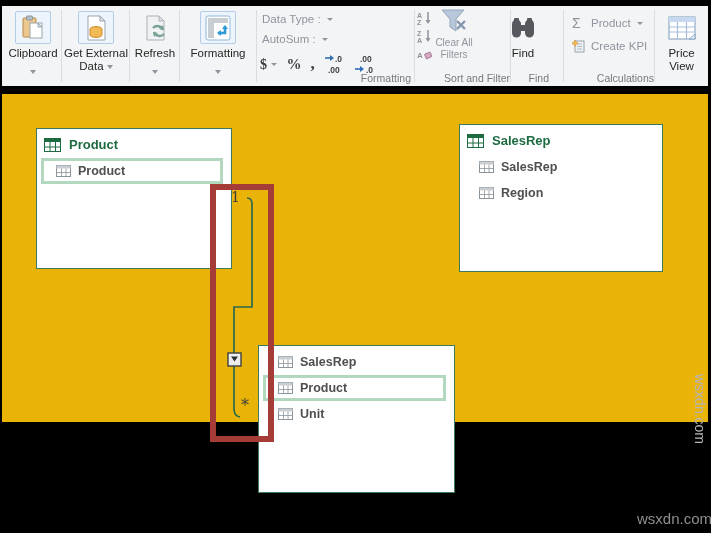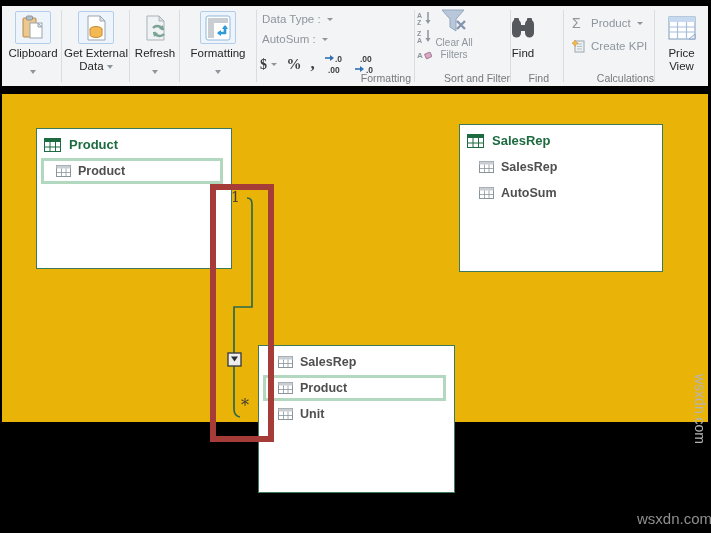--- a/index.html
+++ b/index.html
@@ -289,21 +289,21 @@
           <path d="M5.5 3.5 v8 M10 3.5 v8 M0.5 7.5 h14" stroke="#8a949d" stroke-width="0.8"></path>
         </svg>
         <span>SalesRep</span>
       </div>
       <div class="pp-field">
         <svg width="15" height="12" viewBox="0 0 15 12">
           <rect x="0.5" y="0.5" width="14" height="11" fill="#fff" stroke="#8a949d"></rect>
           <rect x="0.5" y="0.5" width="14" height="3" fill="#c9ced3"></rect>
           <path d="M5.5 3.5 v8 M10 3.5 v8 M0.5 7.5 h14" stroke="#8a949d" stroke-width="0.8"></path>
         </svg>
-        <span>AutoSum</span>
+        <span>Region</span>
       </div>
     </div>
   </div>
 
   <div class="pp-table" style="left:256px;top:251px;width:197px;height:148px">
     <div class="pp-fields">
       <div class="pp-field">
         <svg width="15" height="12" viewBox="0 0 15 12">
           <rect x="0.5" y="0.5" width="14" height="11" fill="#fff" stroke="#8a949d"></rect>
           <rect x="0.5" y="0.5" width="14" height="3" fill="#c9ced3"></rect>

